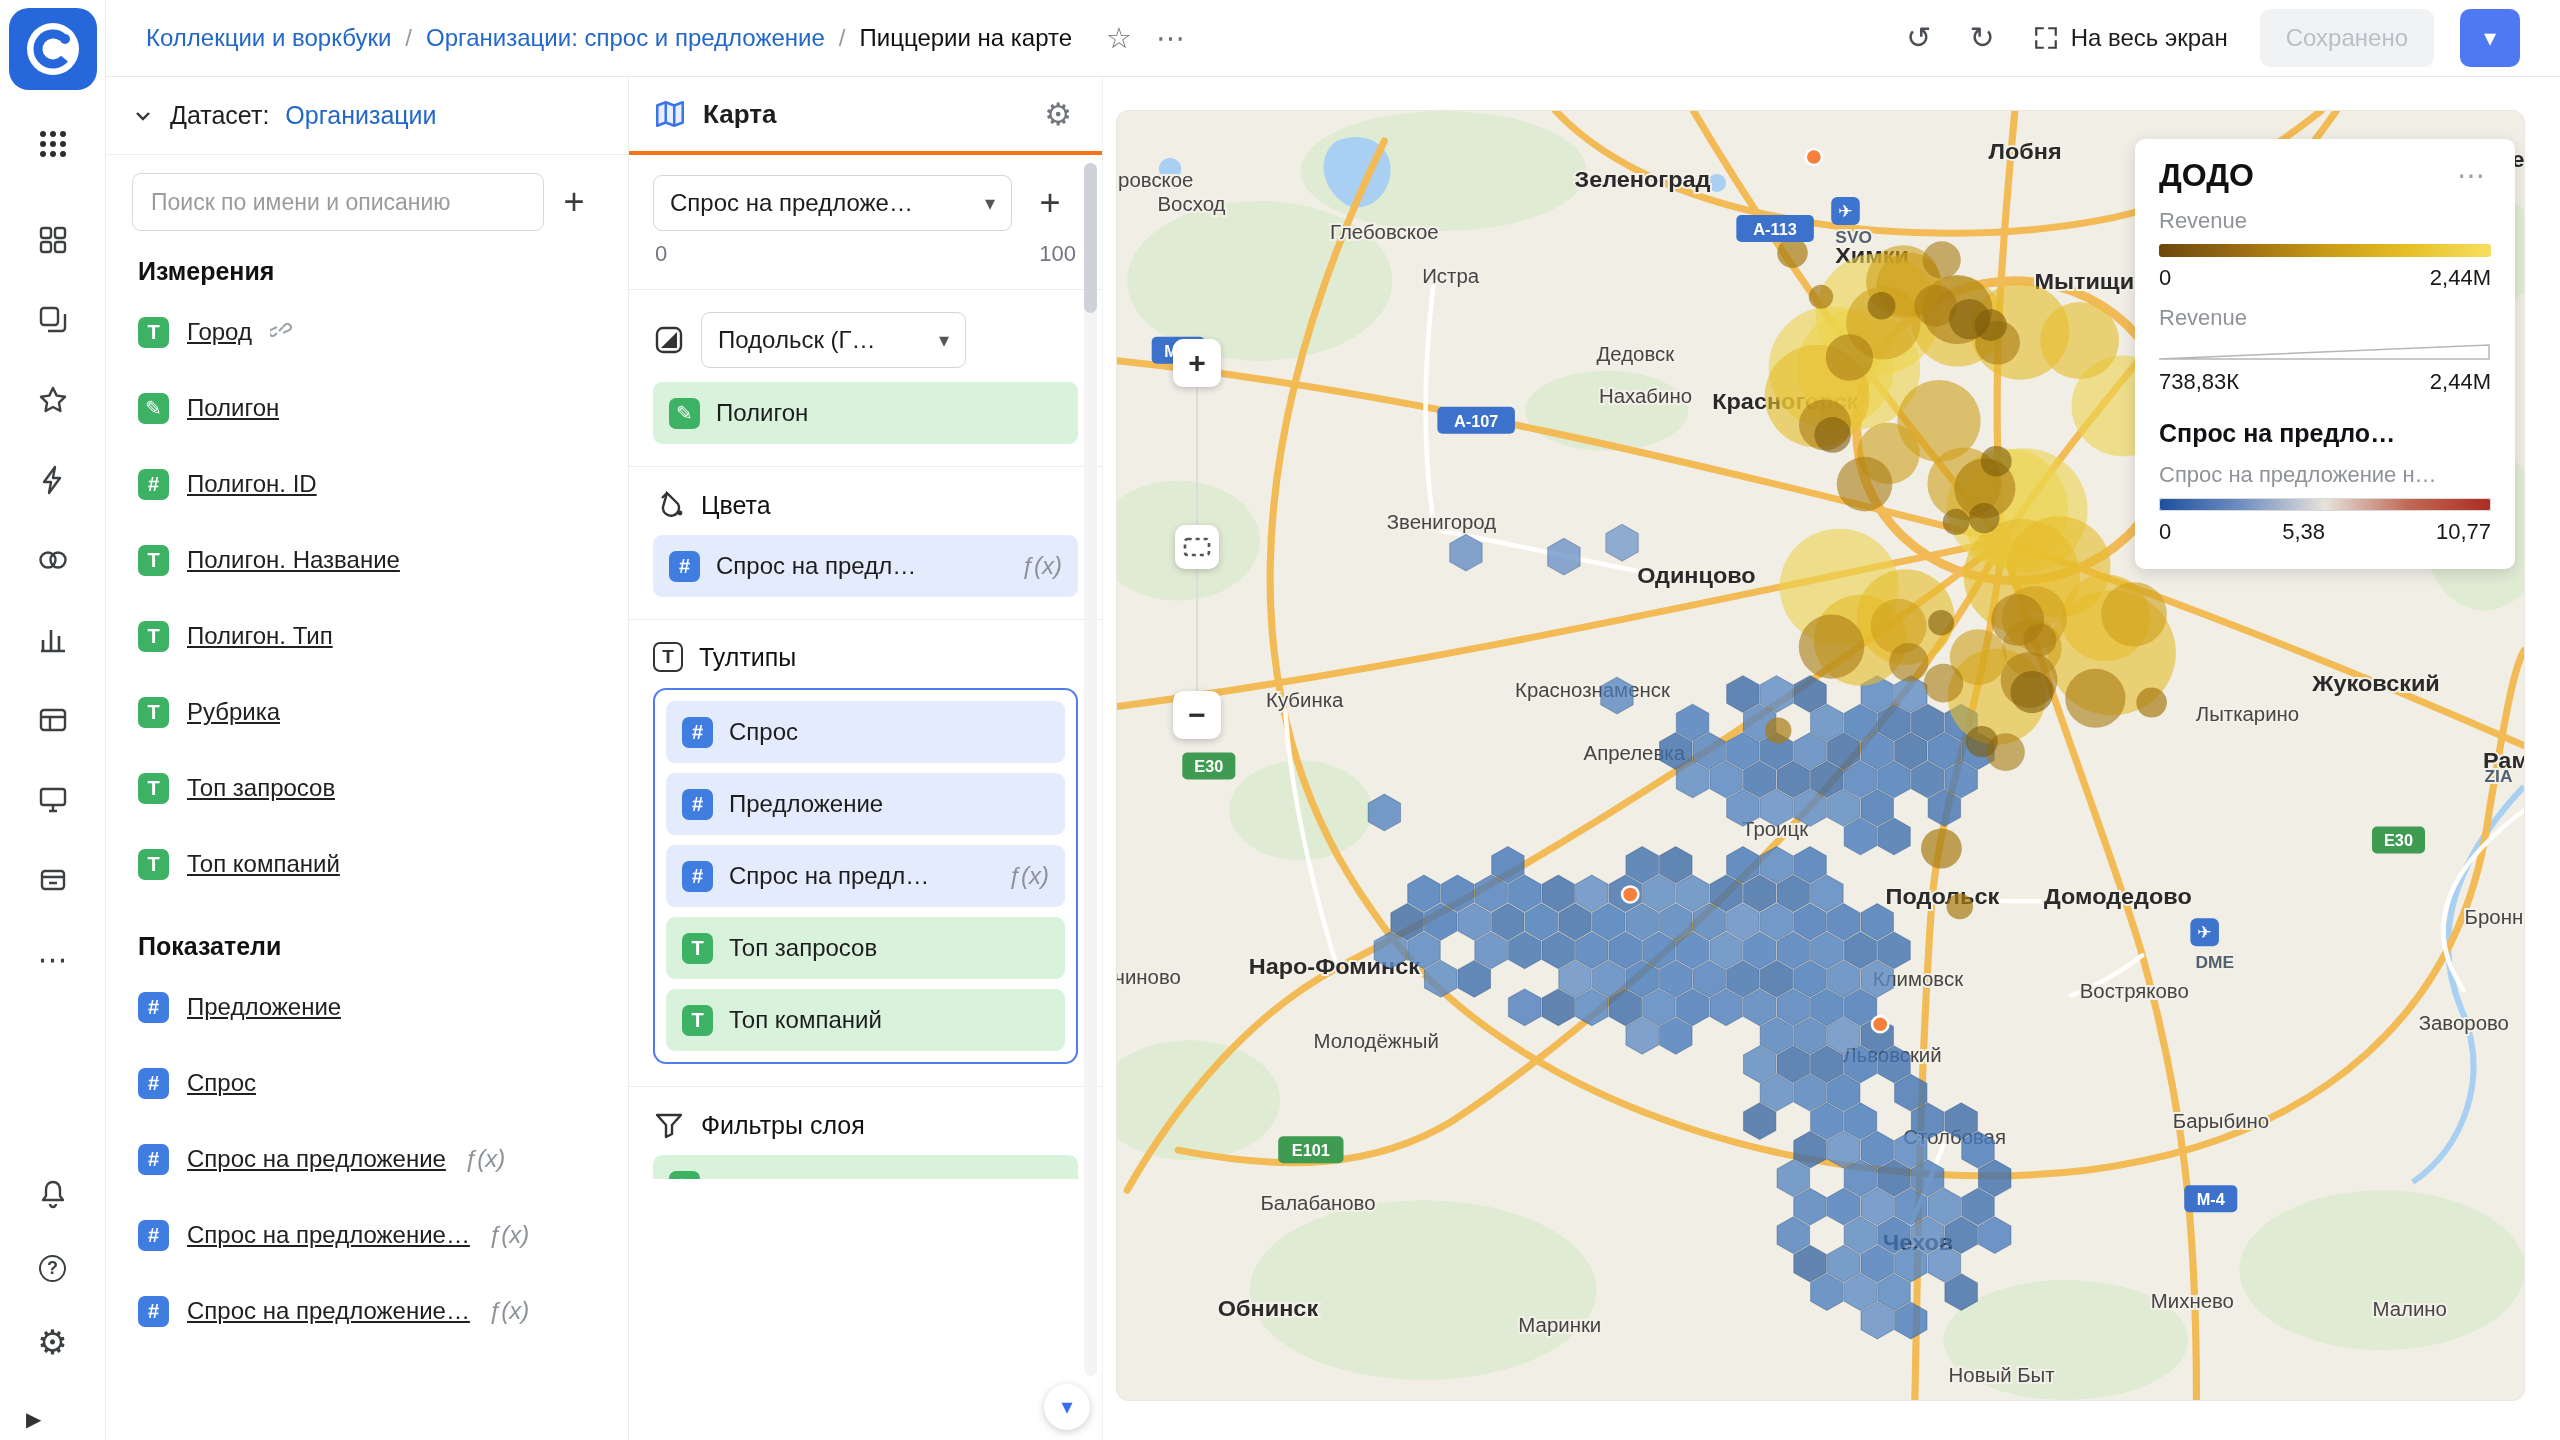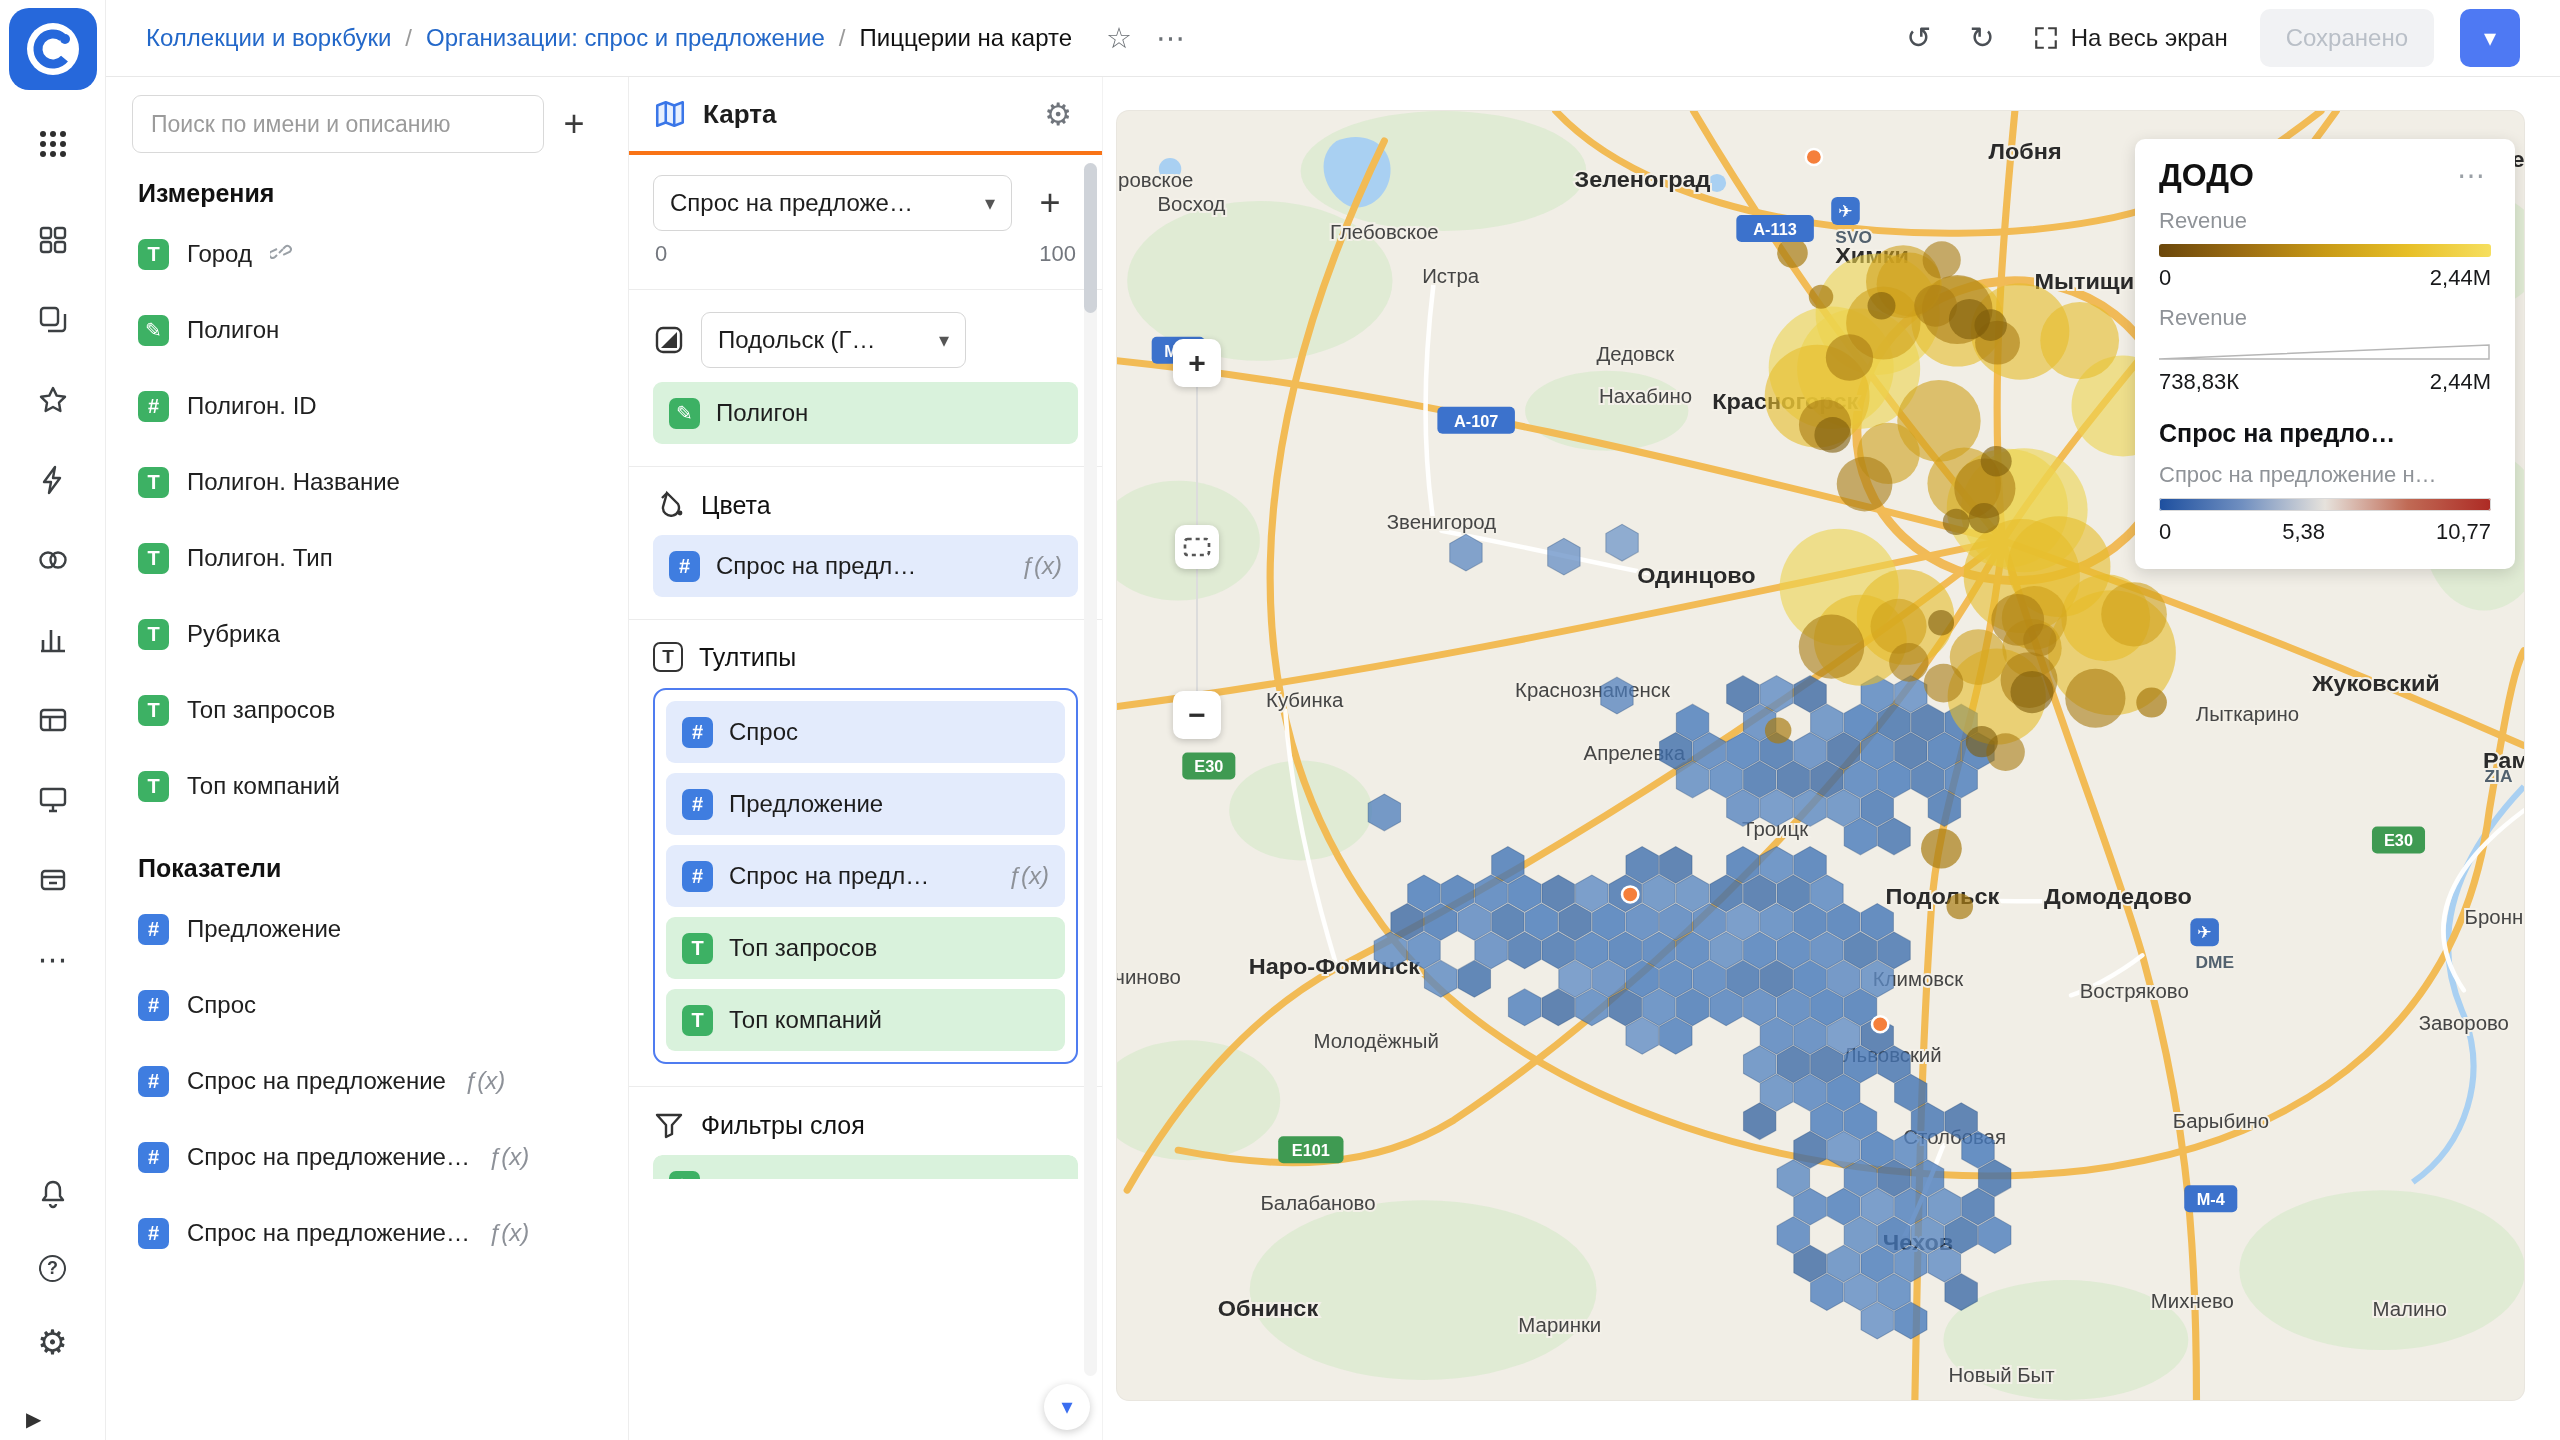--- a/index.html
+++ b/index.html
@@ -38,21 +38,21 @@
   .ds-panel{width:523px;flex:none;border-right:1px solid #ededed;display:flex;flex-direction:column;overflow:hidden;}
   .ds-header{height:78px;flex:none;border-bottom:1px solid #ededed;display:flex;align-items:center;gap:16px;padding:0 26px;font-size:25px;}
   .ds-header .name{color:#2368c9;cursor:pointer;text-decoration:none;}
   .ds-body{padding:18px 26px;overflow:hidden;}
   .search-row{display:flex;align-items:center;gap:2px;}
   .search-input{flex:1;height:58px;border:1px solid #d9d9d9;border-radius:9px;font-size:23px;padding:0 18px;color:#333;outline:none;font-family:inherit;}
   .search-input::placeholder{color:#9b9b9b;}
   .ghost-plus{width:56px;height:56px;border:none;background:none;border-radius:9px;font-size:36px;color:#3c3c3c;cursor:pointer;line-height:1;}
   .sec-title{font-size:25px;font-weight:700;color:#111;margin:26px 0 8px 6px;}
   .field-row{display:flex;align-items:center;gap:18px;height:76px;padding:0 6px;font-size:24px;color:#202020;border-radius:8px;cursor:grab;}
-  .field-row .lbl{white-space:nowrap;overflow:hidden;text-overflow:ellipsis;}
+  .field-row .lbl{white-space:nowrap;overflow:hidden;text-overflow:ellipsis;text-decoration:underline;}
   .fi{width:31px;height:31px;border-radius:7px;flex:none;display:flex;align-items:center;justify-content:center;font-size:20px;font-weight:700;color:#fff;line-height:1;}
   .fi.green{background:#3db164;}
   .fi.blue{background:#3f7de0;}
   .fx{color:#8d9198;font-size:24px;font-style:italic;flex:none;}
   .link-ic{flex:none;}
 
   
   .cp-panel{width:474px;flex:none;position:relative;border-right:1px solid #f2f2f2;display:flex;flex-direction:column;overflow:hidden;}
   .cp-header{height:78px;flex:none;border-bottom:4px solid #f97316;display:flex;align-items:center;gap:16px;padding:0 24px;font-size:26px;font-weight:600;}
   .cp-header .gear{margin-left:auto;font-size:31px;color:#70757c;background:none;border:none;cursor:pointer;font-weight:400;}
@@ -240,20 +240,27 @@
         <button class="save-btn">Сохранено</button>
         <button class="primary-dd">
           <span>▾</span>
         </button>
       </div>
     </header>
 
     <div class="content">
 
       <section class="ds-panel">
+        <div class="ds-header">
+          <svg width="22" height="22" viewBox="0 0 22 22" fill="none" stroke="#333" stroke-width="2.4">
+            <path d="M5 8l6 6 6-6"></path>
+          </svg>
+          <span>Датасет:</span>
+          <a class="name">Организации</a>
+        </div>
         <div class="ds-body">
           <div class="search-row">
             <input class="search-input" placeholder="Поиск по имени и описанию" style="">
             <button class="ghost-plus">+</button>
           </div>
           <div class="sec-title">Измерения</div>
           <div id="dims-list">
               <div class="field-row">
                 <span class="fi green">T</span>
                 <span class="lbl">Город</span>

